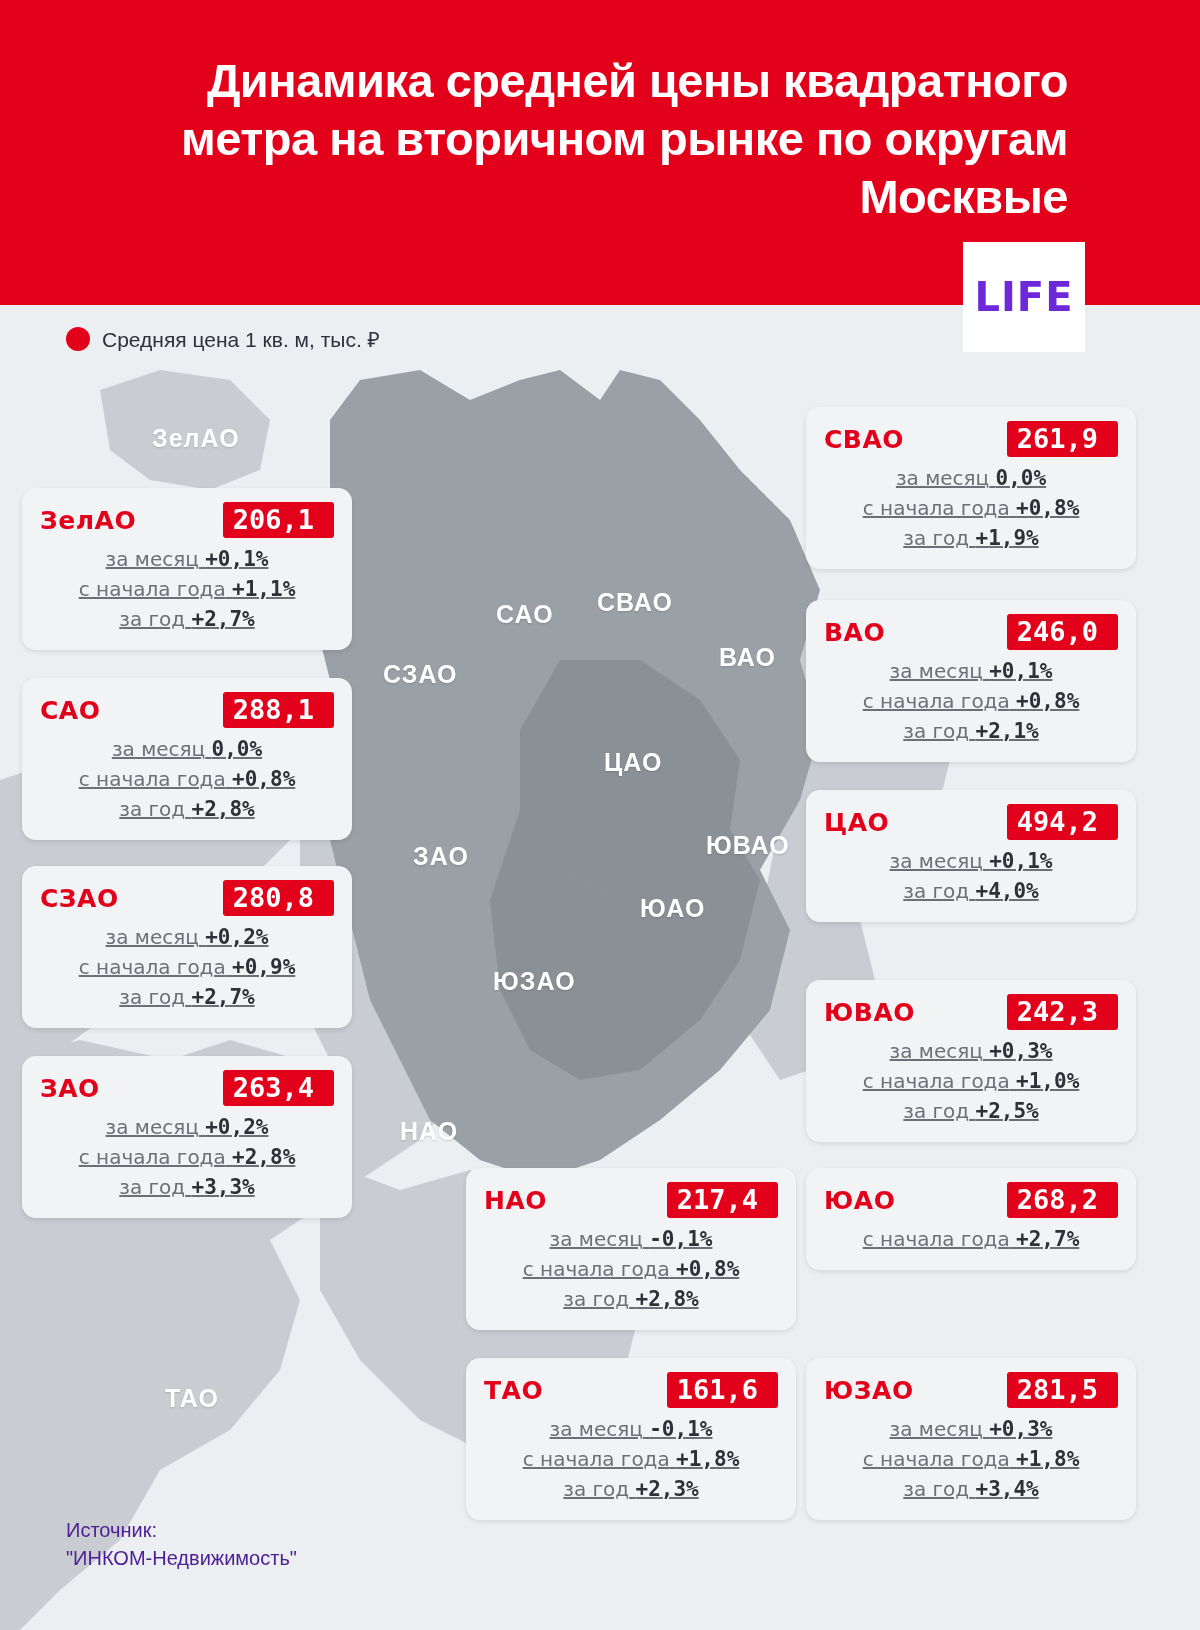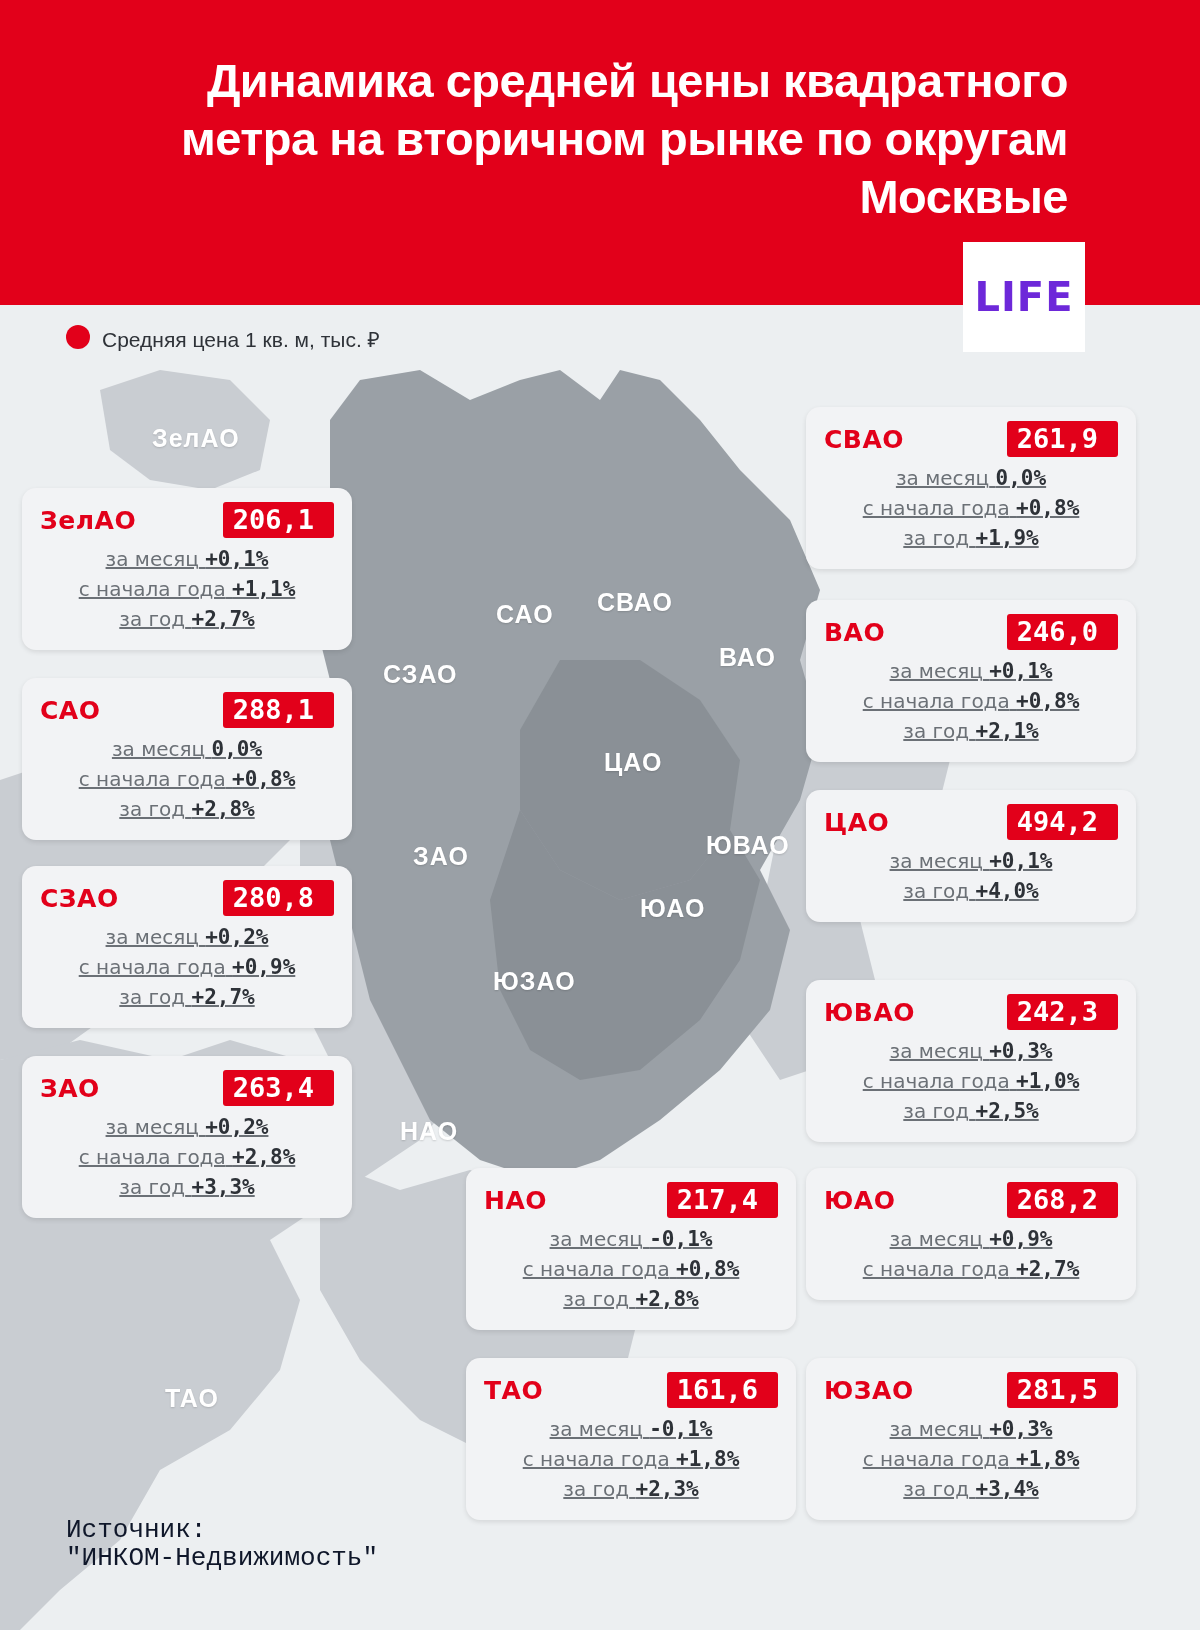--- a/index.html
+++ b/index.html
@@ -34,21 +34,21 @@
   .logo-box .logo-text{
     color:#6d28d9;
     font-size:40px;
     font-weight:bold;
     letter-spacing:1px;
     font-family:"DejaVu Sans", sans-serif;
   }
   
   .legend{
     position:absolute;left:66px;top:325px;
-    display:flex;align-items:flex-start;gap:12px;
+    display:flex;align-items:center;gap:12px;
   }
   .legend .dot{
     width:24px;height:24px;border-radius:50%;
     background:#e2001a;display:block;
   }
   .legend .legend-label{
     font-size:21px;color:#2e3238;
   }
   
   .map{
@@ -103,23 +103,22 @@
   }
   .card-row .v{
     color:#2e3238;
     font-weight:bold;
     font-family:"DejaVu Sans Mono", monospace;
     font-size:21px;
   }
   
   .source{
     position:absolute;left:66px;top:1516px;
-    font-size:26px;color:#0f172a;line-height:28px;
+    font-size:20px;color:#4c1d95;line-height:28px;
     white-space:pre-line;
-    font-family:Liberation Mono, monospace;
   }
 </style>
 </head>
 <body>
 
 <div class="header">
   <h1>Динамика средней цены квадратного метра на вторичном рынке по округам Москвые</h1>
   <div class="logo-box">
     <span class="logo-text">LIFE</span>
   </div>
@@ -248,21 +247,20 @@
   <div class="card-row"><span>за месяц</span> <span class="v">-0,1%</span></div>
   <div class="card-row"><span>с начала года</span> <span class="v">+0,8%</span></div>
   <div class="card-row"><span>за год</span> <span class="v">+2,8%</span></div>
 </div>
 
 <div class="card" style="left:806px;top:1168px;width:330px;">
   <div class="card-head">
     <span class="card-name">ЮАО</span>
     <span class="card-price">268,2</span>
   </div>
-  <div class="card-row"><span>за месяц</span> <span class="v">+0,9%</span></div>
   <div class="card-row"><span>с начала года</span> <span class="v">+2,7%</span></div>
 </div>
 
 <div class="card" style="left:466px;top:1358px;width:330px;">
   <div class="card-head">
     <span class="card-name">ТАО</span>
     <span class="card-price">161,6</span>
   </div>
   <div class="card-row"><span>за месяц</span> <span class="v">-0,1%</span></div>
   <div class="card-row"><span>с начала года</span> <span class="v">+1,8%</span></div>

